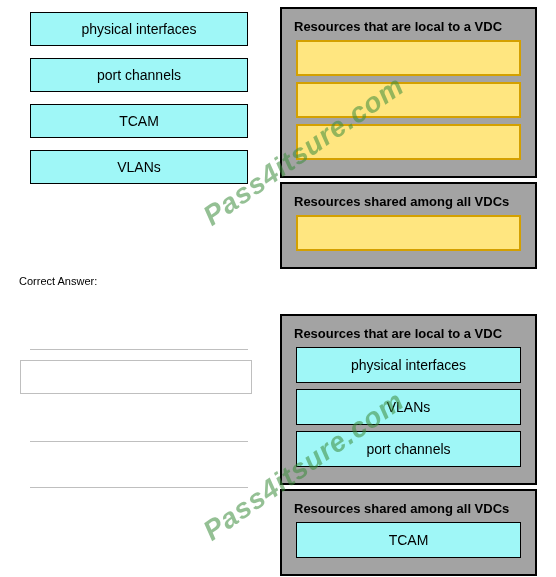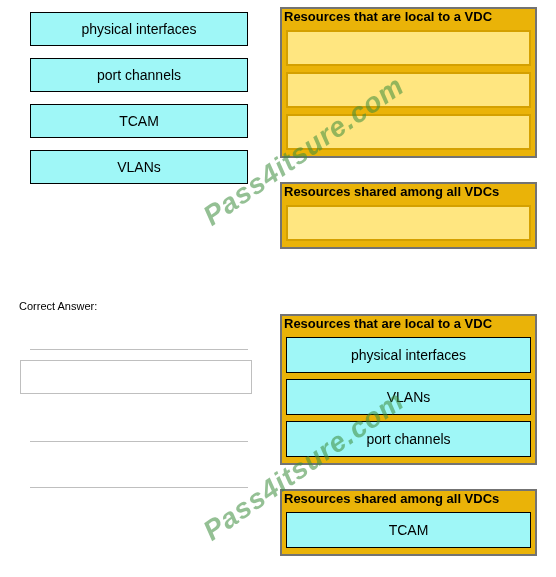--- a/index.html
+++ b/index.html
@@ -20,24 +20,24 @@
     border: 1px solid #000;
     text-align: center;
     line-height: 1.2;
     display: flex;
     align-items: center;
     justify-content: center;
     box-sizing: border-box;
   }
   .target-group {
     position: absolute;
-    background: #eab308;
-    border: 2px solid #737373;
+    background: #a3a3a3;
+    border: 2px solid #000000;
     box-sizing: border-box;
-    padding: 0;
+    padding: 10px;
   }
   .target-title {
     font-weight: bold;
     font-size: 13px;
     padding: 0 2px 2px 2px;
   }
   .slot {
     border: 2px solid #d4a000;
     background: #ffe680;
     box-sizing: border-box;
@@ -96,21 +96,21 @@
   <div class="slot"></div>
 </div>
 
 <div class="target-group" style="left:280px; top:182px; width:257px;">
   <div class="target-title">Resources shared among all VDCs</div>
   <div class="slot"></div>
 </div>
 
 <div class="watermark" style="left:185px; top:135px;">Pass4itsure.com</div>
 
-<div class="label-correct" style="top:300px;">Correct Answer:</div>
+<div class="label-correct" style="top:275px;">Correct Answer:</div>
 
 <div class="empty-opt" style="left:30px; top:349px; width:218px;"></div>
 <div class="empty-box" style="left:20px; top:360px; width:232px; height:34px;"></div>
 <div class="empty-opt" style="left:30px; top:441px; width:218px;"></div>
 <div class="empty-opt" style="left:30px; top:487px; width:218px;"></div>
 
 <div class="target-group" style="left:280px; top:314px; width:257px;">
   <div class="target-title">Resources that are local to a VDC</div>
   <div class="slot filled">physical interfaces</div>
   <div class="slot filled">VLANs</div>

